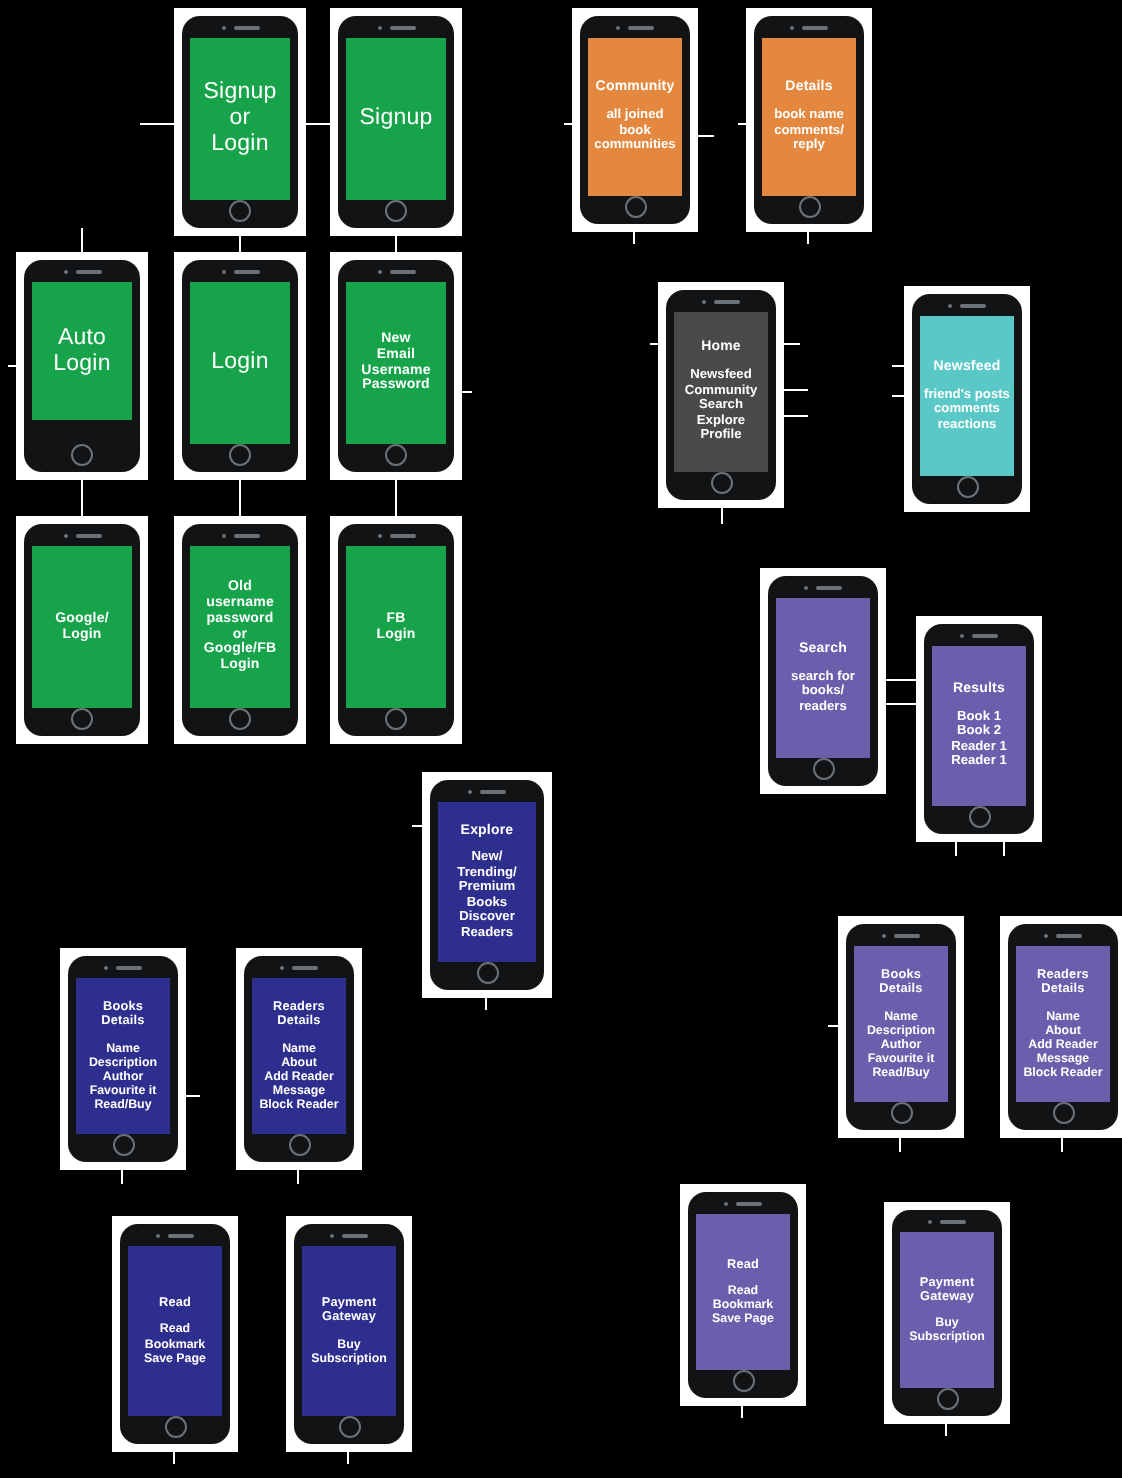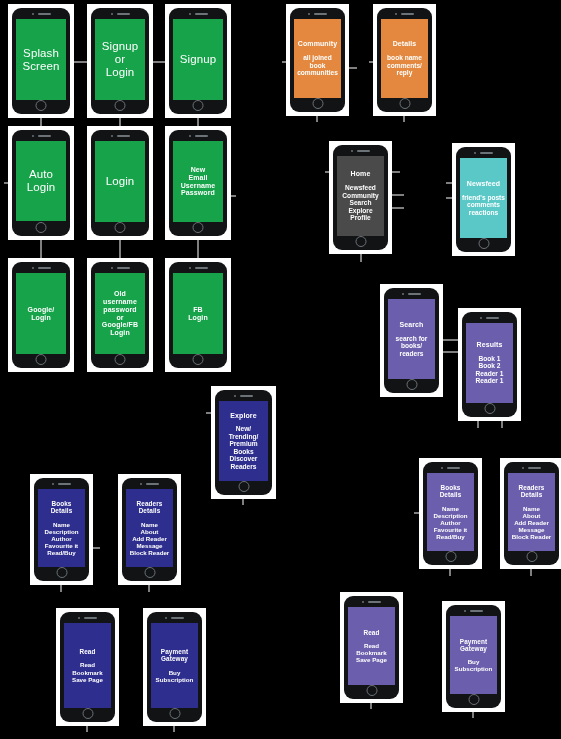--- a/index.html
+++ b/index.html
@@ -121,35 +121,20 @@
       <path d="M61,581 L61,592" stroke="#FFFFFF" stroke-width="1" fill="none"></path>
       <path d="M149,581 L149,592" stroke="#FFFFFF" stroke-width="1" fill="none"></path>
       <path d="M414,513 L423,513" stroke="#FFFFFF" stroke-width="1" fill="none"></path>
       <path d="M450,565 L450,576" stroke="#FFFFFF" stroke-width="1" fill="none"></path>
       <path d="M531,565 L531,576" stroke="#FFFFFF" stroke-width="1" fill="none"></path>
       <path d="M87,722 L87,732" stroke="#FFFFFF" stroke-width="1" fill="none"></path>
       <path d="M174,722 L174,732" stroke="#FFFFFF" stroke-width="1" fill="none"></path>
       <path d="M371,699 L371,709" stroke="#FFFFFF" stroke-width="1" fill="none"></path>
       <path d="M473,708 L473,718" stroke="#FFFFFF" stroke-width="1" fill="none"></path>
     </svg>
-<div class="phone" style="left: 8px; top: 4px; width: 66px; height: 114px;">
-      <div class="device" style="left: 4px; top: 4px; width: 58px; height: 106px;">
-        <div class="sbtn" style="left: -1px; top: 23px; width: 1.5px; height: 6px;"></div>
-        <div class="sbtn" style="right: -1px; top: 32px; width: 1.5px; height: 11px;"></div>
-        <div class="topbar">
-          <div class="cam"></div>
-          <div class="spk"></div>
-        </div>
-        <div class="screen big" style="height: 81px; background: rgb(22, 163, 74);">
-          <div class="s-title">Splash</div>
-          <div class="s-title">Screen</div>
-        </div>
-        <div class="home-btn" style="width: 9px; height: 9px; bottom: 3px;"></div>
-      </div>
-    </div>
     <div class="phone" style="left: 87px; top: 4px; width: 66px; height: 114px;">
       <div class="device" style="left: 4px; top: 4px; width: 58px; height: 106px;">
         <div class="sbtn" style="left: -1px; top: 23px; width: 1.5px; height: 6px;"></div>
         <div class="sbtn" style="right: -1px; top: 32px; width: 1.5px; height: 11px;"></div>
         <div class="topbar">
           <div class="cam"></div>
           <div class="spk"></div>
         </div>
         <div class="screen big" style="height: 81px; background: rgb(22, 163, 74);">
           <div class="s-title">Signup</div>
@@ -174,21 +159,21 @@
       </div>
     </div>
     <div class="phone" style="left: 8px; top: 126px; width: 66px; height: 114px;">
       <div class="device" style="left: 4px; top: 4px; width: 58px; height: 106px;">
         <div class="sbtn" style="left: -1px; top: 23px; width: 1.5px; height: 6px;"></div>
         <div class="sbtn" style="right: -1px; top: 32px; width: 1.5px; height: 11px;"></div>
         <div class="topbar">
           <div class="cam"></div>
           <div class="spk"></div>
         </div>
-        <div class="screen big" style="height: 80px; background: rgb(22, 163, 74); justify-content: center;">
+        <div class="screen big" style="height: 69px; background: rgb(22, 163, 74); justify-content: center;">
           <div class="s-title">Auto</div>
           <div class="s-title">Login</div>
         </div>
         <div class="home-btn" style="width: 9px; height: 9px; bottom: 3px;"></div>
       </div>
     </div>
     <div class="phone" style="left: 87px; top: 126px; width: 66px; height: 114px;">
       <div class="device" style="left: 4px; top: 4px; width: 58px; height: 106px;">
         <div class="sbtn" style="left: -1px; top: 23px; width: 1.5px; height: 6px;"></div>
         <div class="sbtn" style="right: -1px; top: 32px; width: 1.5px; height: 11px;"></div>

